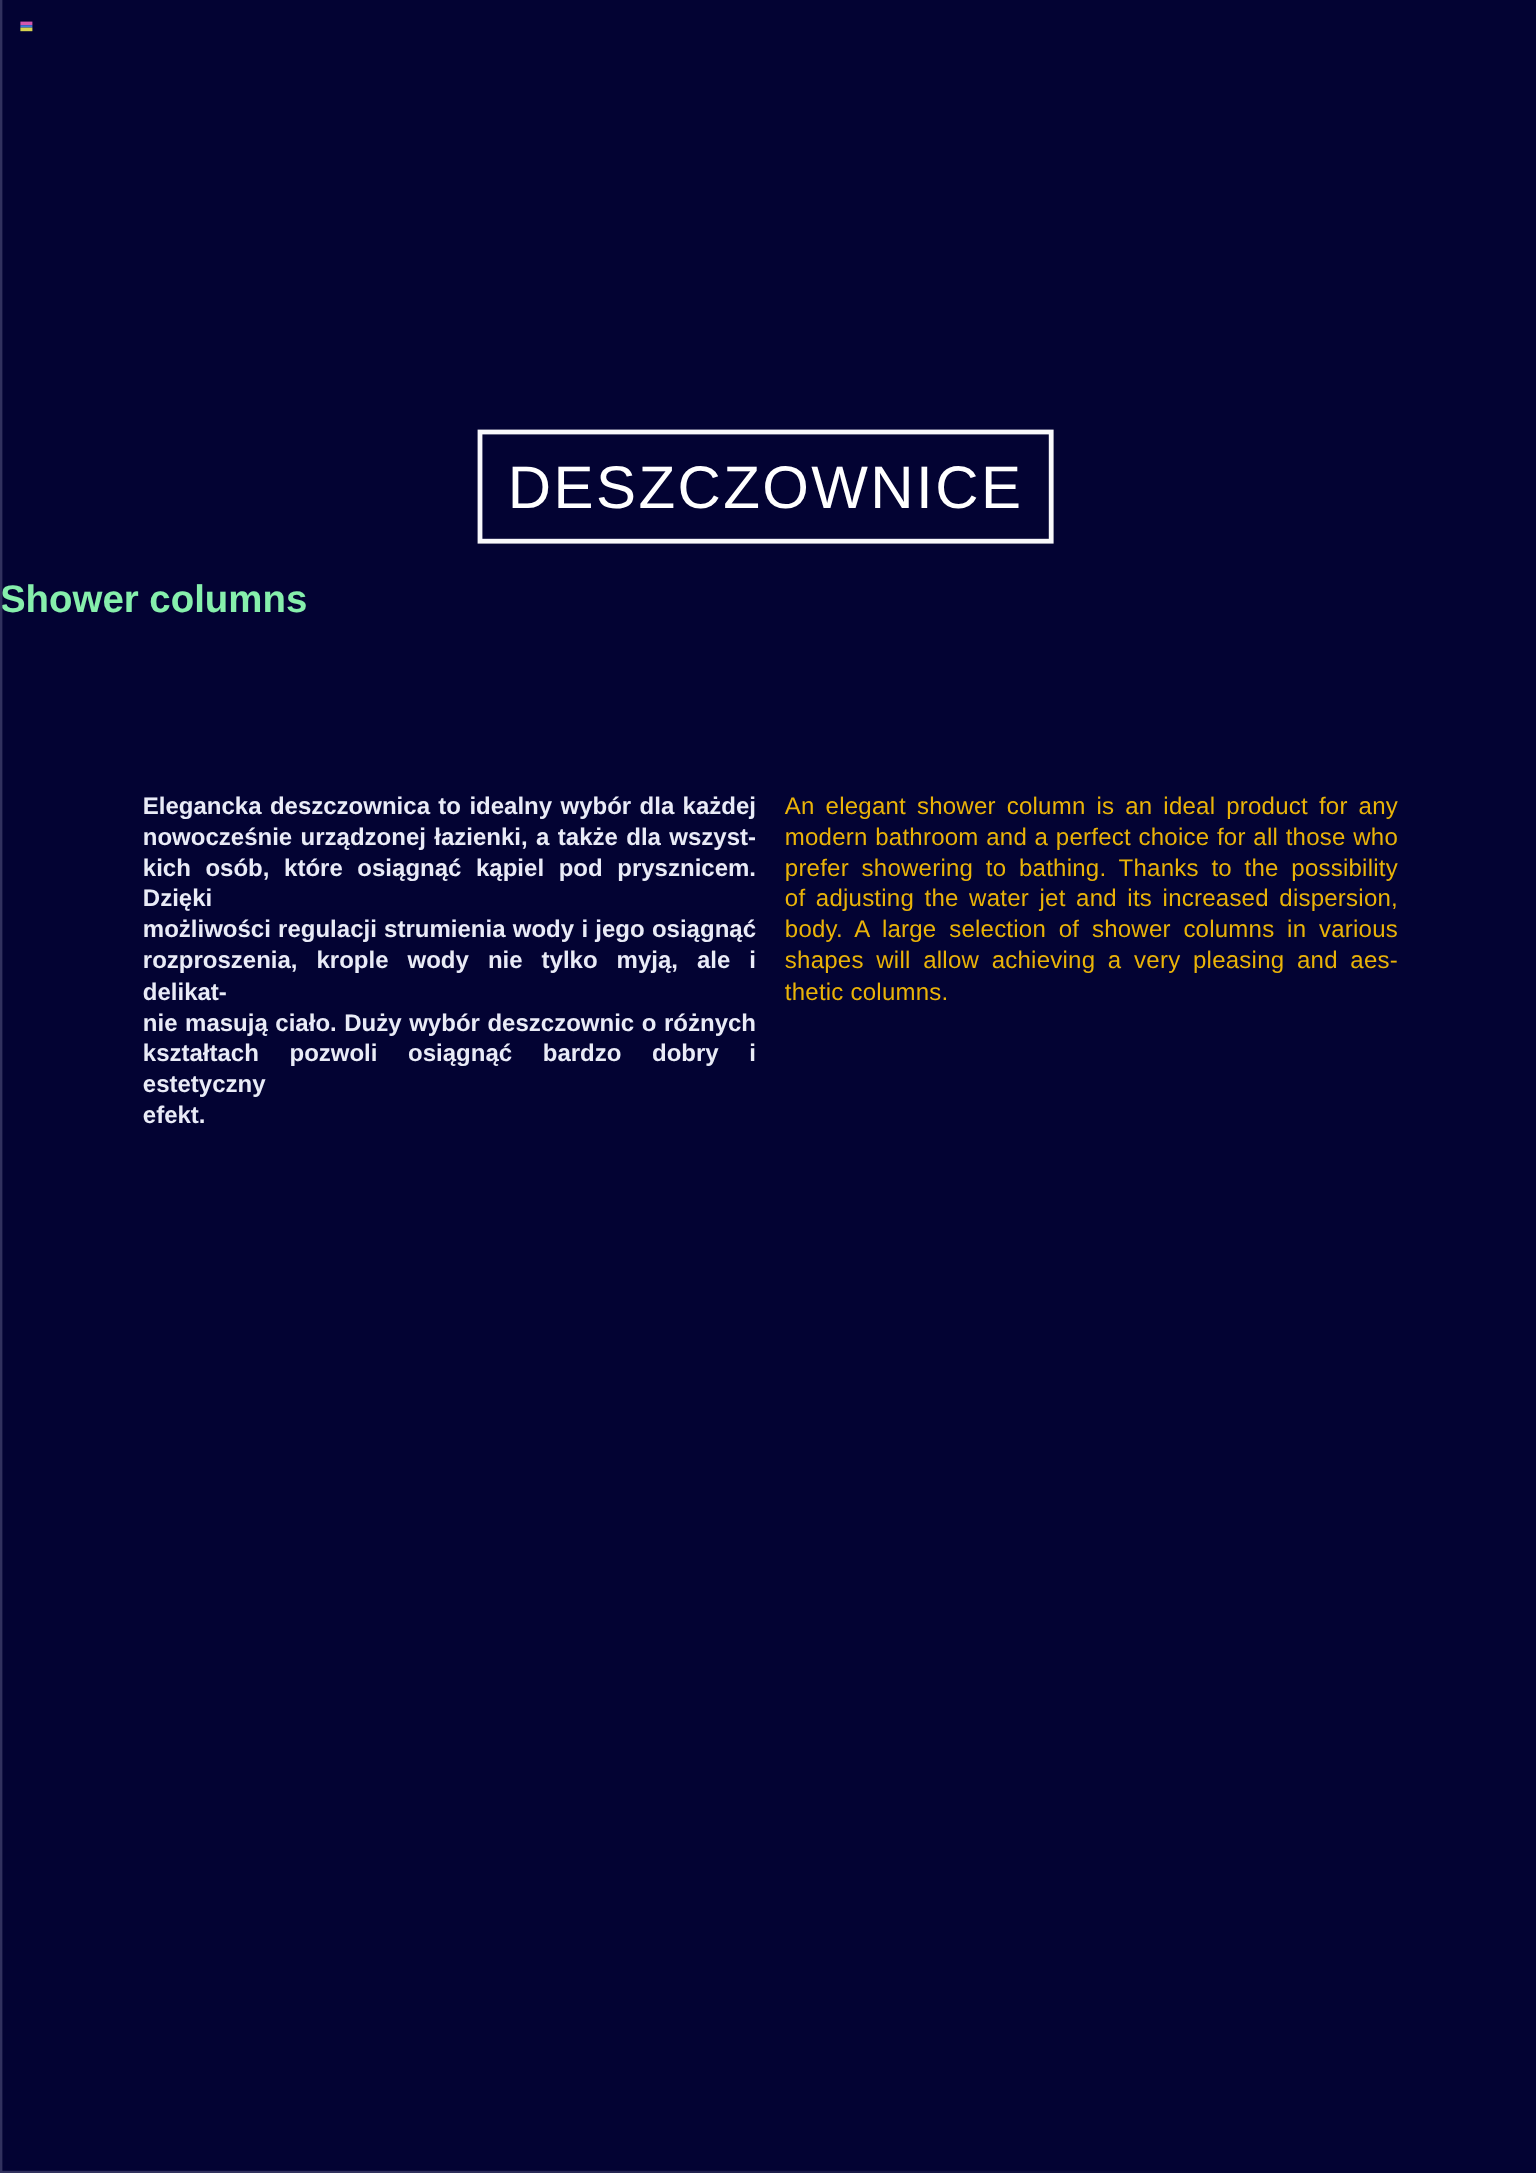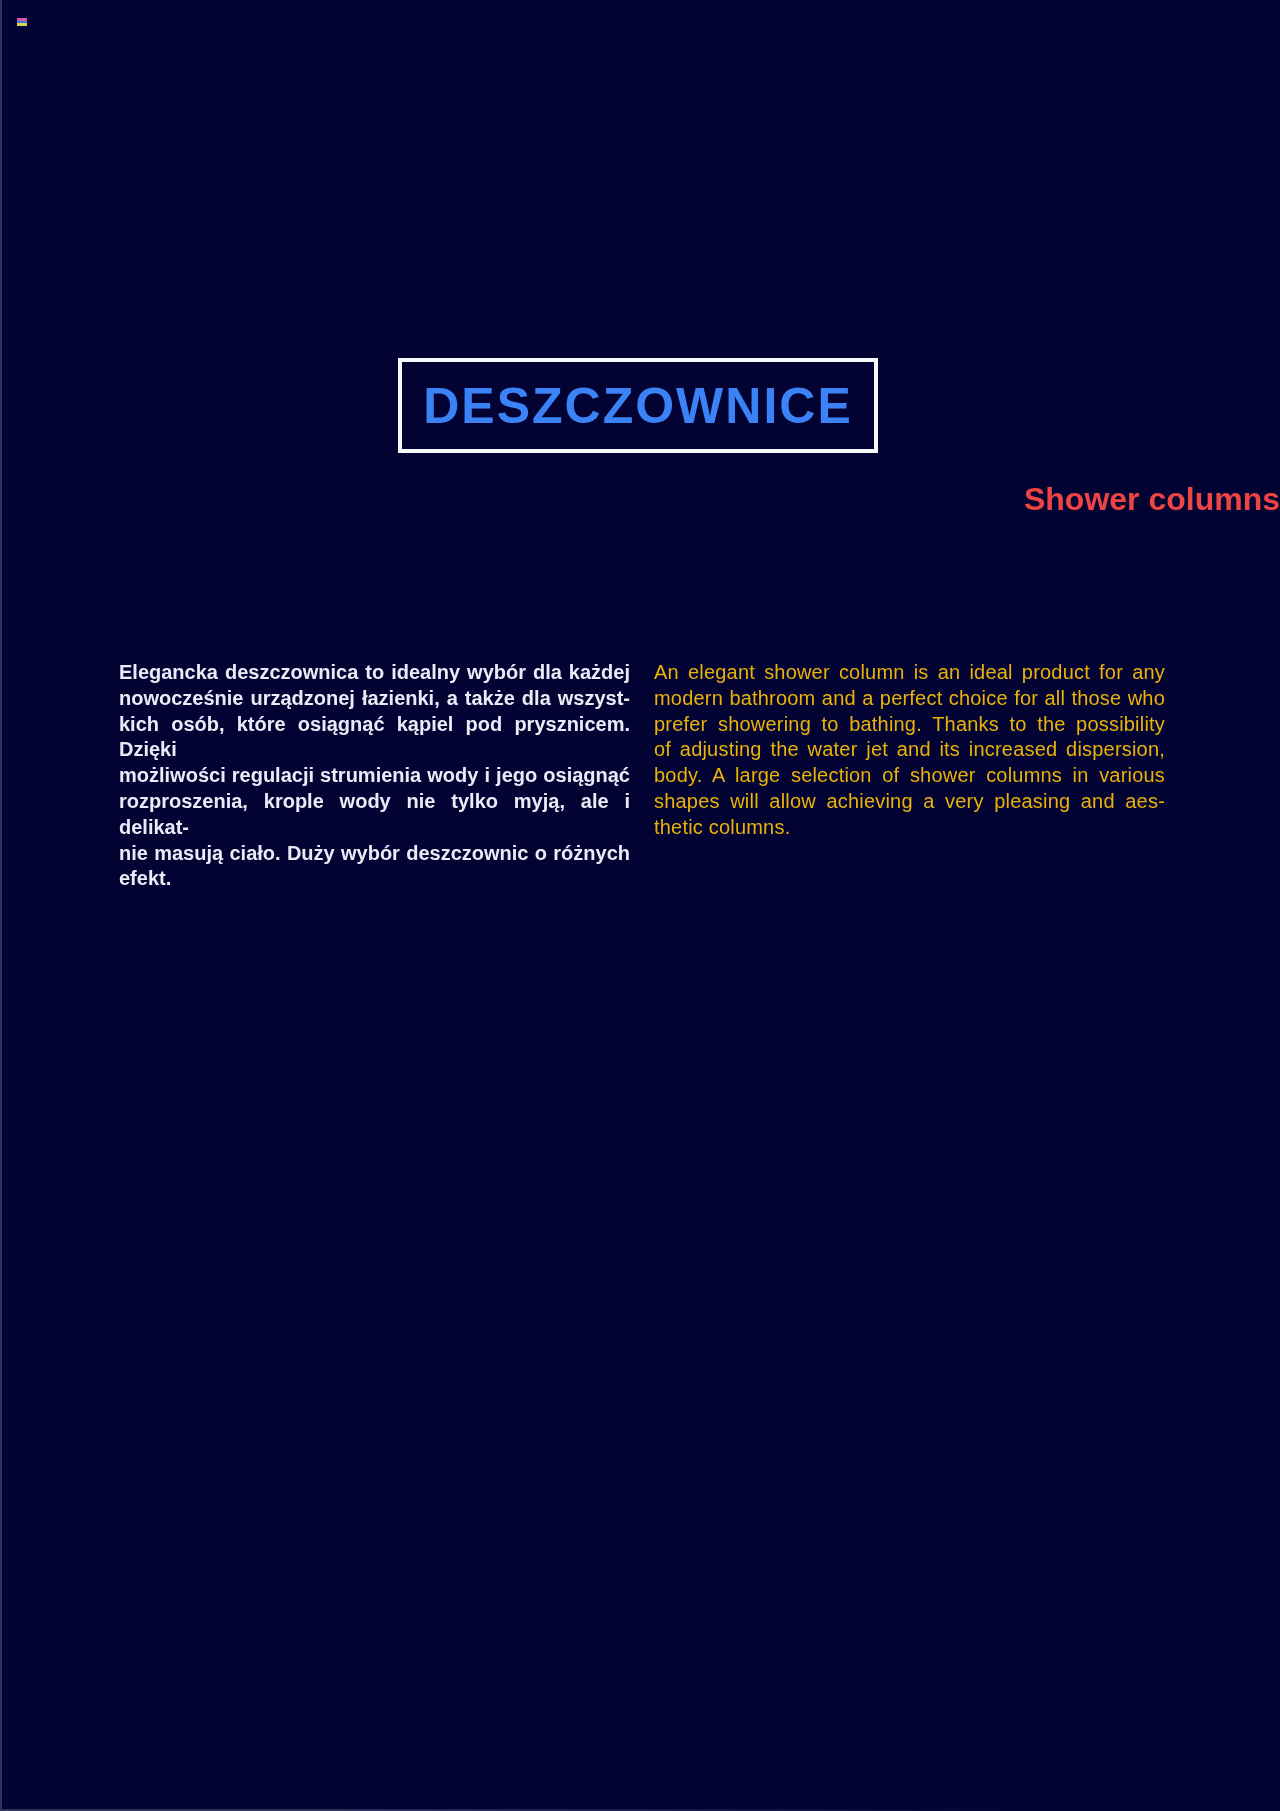--- a/index.html
+++ b/index.html
@@ -38,34 +38,34 @@
     position: absolute;
     left: 398px; top: 358px;
     width: 480px; height: 95px;
     border: 4px solid #f8f8fb;
     box-sizing: border-box;
     display: flex; align-items: center; justify-content: center;
   }
   .title-box h1 {
     margin: 0;
     font-size: 50px;
-    font-weight: bold;
+    font-weight: normal;
     letter-spacing: 2px;
-    color: #3b82f6;
+    color: #ffffff;
     white-space: nowrap;
   }
   .subtitle {
     position: absolute;
     left: 0; top: 481px;
     width: 1280px;
     margin: 0;
-    text-align: right;
+    text-align: left;
     font-size: 32px;
     font-weight: bold;
-    color: #ef4444;
+    color: #86efac;
   }
 
   
   .intro {
     position: absolute;
     left: 119px; top: 660px;
     width: 1046px;
     display: flex;
     gap: 24px;
   }
@@ -93,20 +93,21 @@
   <h2 class="subtitle">Shower columns</h2>
 
   <div class="intro">
     <div class="col col-pl">
         <div class="line">Elegancka deszczownica to idealny wybór dla każdej</div>
         <div class="line">nowocześnie urządzonej łazienki, a także dla wszyst-</div>
         <div class="line">kich osób, które osiągnąć kąpiel pod prysznicem. Dzięki</div>
         <div class="line">możliwości regulacji strumienia wody i jego osiągnąć</div>
         <div class="line">rozproszenia, krople wody nie tylko myją, ale i delikat-</div>
         <div class="line">nie masują ciało. Duży wybór deszczownic o różnych</div>
+        <div class="line">kształtach pozwoli osiągnąć bardzo dobry i estetyczny</div>
         <div class="line line-last">efekt.</div>
       </div>
     <div class="col col-en">
         <div class="line">An elegant shower column is an ideal product for any</div>
         <div class="line">modern bathroom and a perfect choice for all those who</div>
         <div class="line">prefer showering to bathing. Thanks to the possibility</div>
         <div class="line">of adjusting the water jet and its increased dispersion,</div>
         <div class="line">body. A large selection of shower columns in various</div>
         <div class="line">shapes will allow achieving a very pleasing and aes-</div>
         <div class="line line-last">thetic columns.</div>

